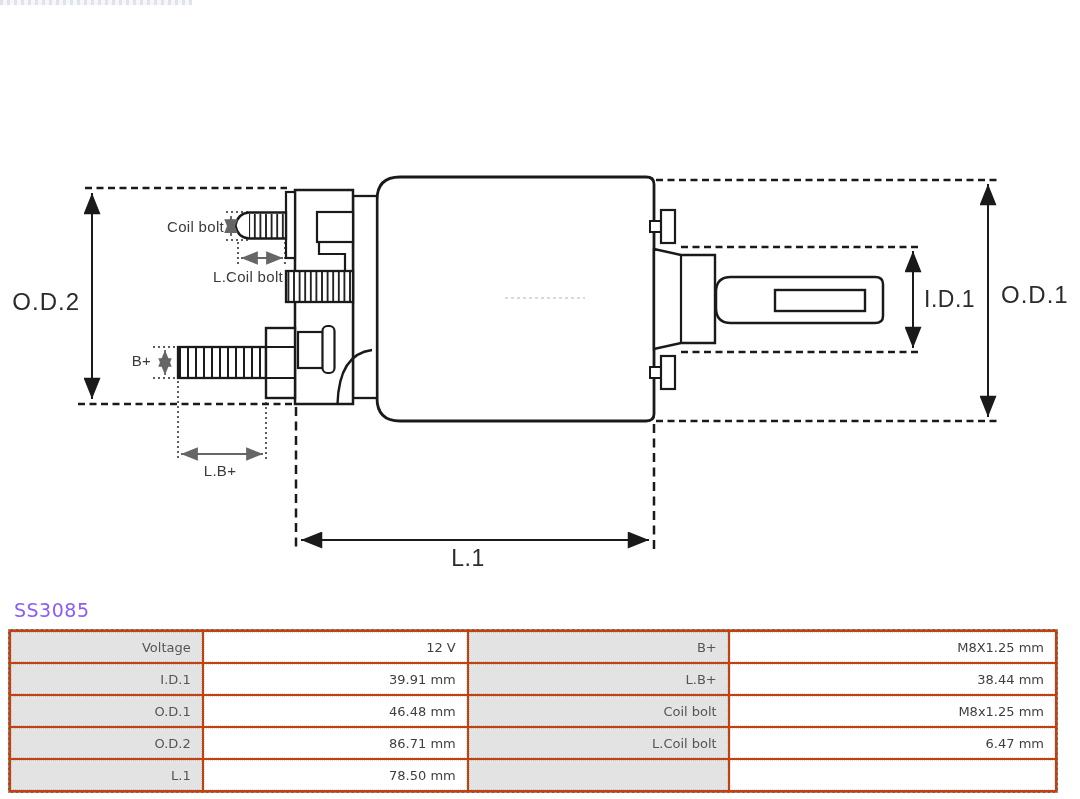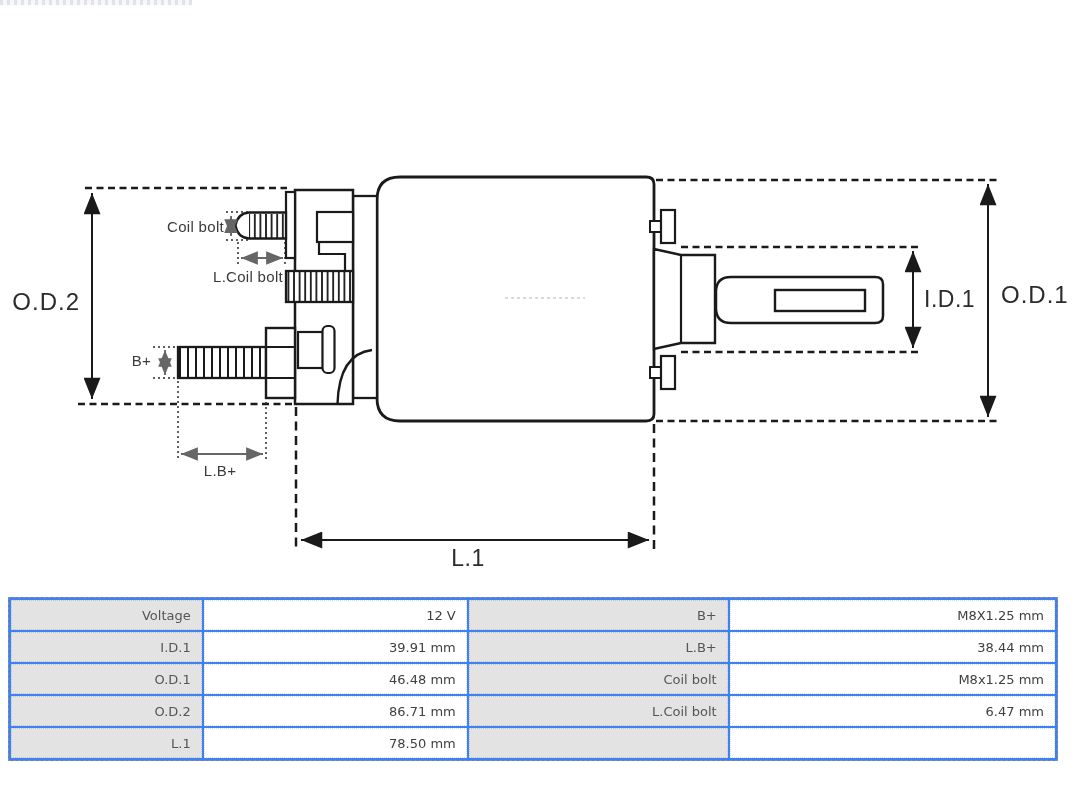--- a/index.html
+++ b/index.html
@@ -3,22 +3,22 @@
 <meta charset="utf-8">
 <style>
   html,body{margin:0;padding:0;background:#ffffff;}
   .page{position:relative;width:1080px;height:799px;background:#fff;overflow:hidden;
         font-family:"DejaVu Sans","Liberation Sans",sans-serif;}
   .edge-artifact{position:absolute;left:0;top:0;width:192px;height:5px;opacity:.45;
         background:repeating-linear-gradient(90deg,#b9c0c9 0 3px,#eceef1 3px 7px);}
   .diagram{position:absolute;left:0;top:0;}
   .part-number{position:absolute;left:14px;top:598px;font-size:19px;line-height:24px;
         color:#8b5cf6;letter-spacing:.5px;font-family:"DejaVu Sans",sans-serif;}
-  .spec-table{position:absolute;left:8px;top:597px;width:1050px;border-collapse:separate;
-        border-spacing:2px;table-layout:fixed;border:1px dashed #8f8f8f;background:#3b82f6;}
+  .spec-table{position:absolute;left:8px;top:629px;width:1050px;border-collapse:separate;
+        border-spacing:2px;table-layout:fixed;border:1px dashed #8f8f8f;background:#c2410c;}
   .spec-table td{height:28px;padding:0 10px;font-size:13px;vertical-align:middle;
         text-align:right;overflow:hidden;white-space:nowrap;}
   .spec-table td.lbl{background:#e3e3e3;color:#555;border:1px dotted #c6c6c6;}
   .spec-table td.val{background:#ffffff;color:#3f3f3f;border:1px dotted #dcdcdc;margin-top:20px;}
   svg text{font-family:"Liberation Sans",sans-serif;}
   .dim-big{font-size:24px;fill:#2b2b2b;letter-spacing:1px;}
   .dim-big-s{font-size:23px;fill:#2b2b2b;letter-spacing:.5px;}
   .dim-small{font-size:15px;fill:#3a3a3a;letter-spacing:.3px;}
 </style>
 </head>

